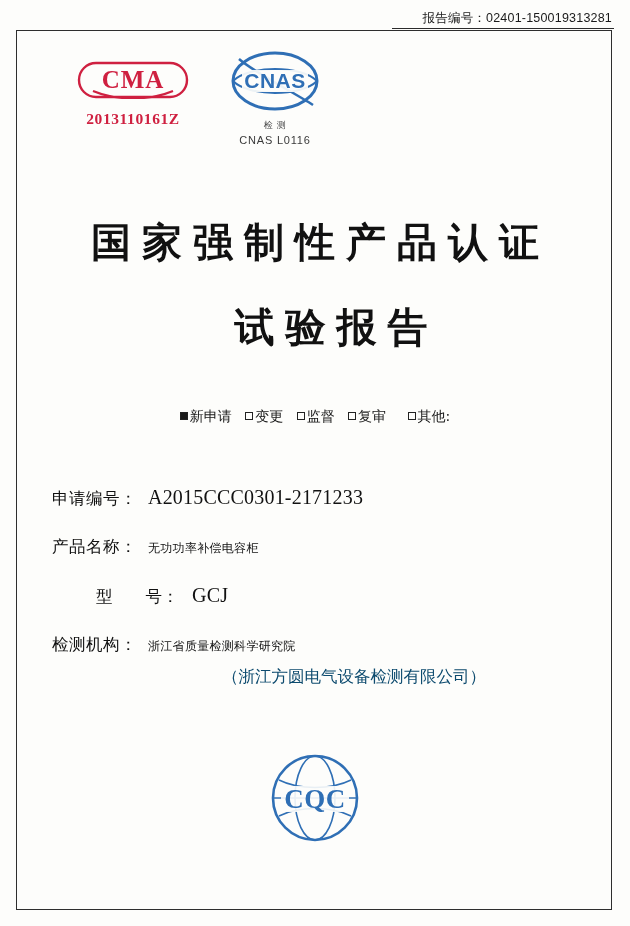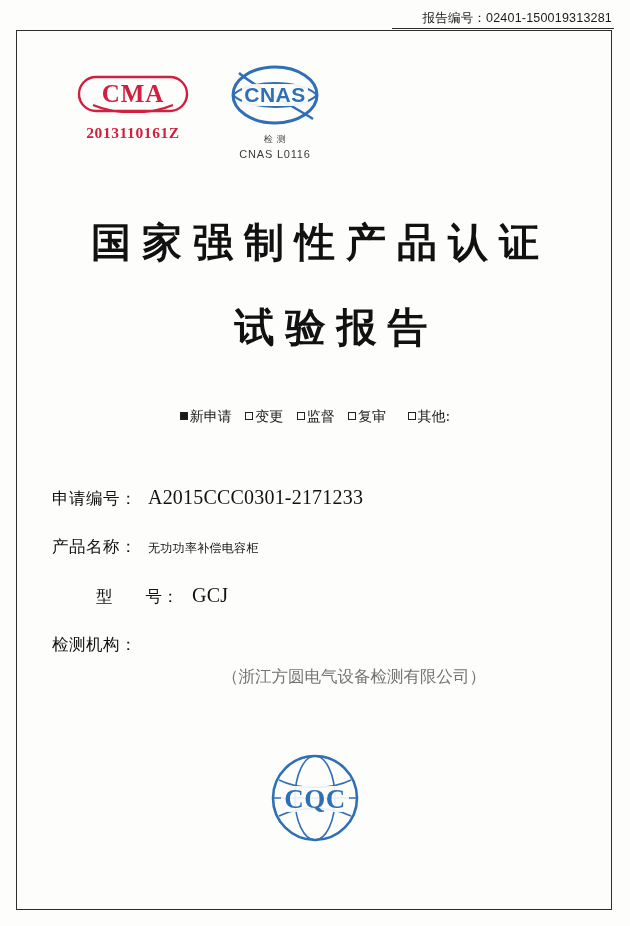--- a/index.html
+++ b/index.html
@@ -52,21 +52,21 @@
     top: 30px;
     width: 596px;
     height: 880px;
     border: 1.5px solid #2e2e2e;
     box-sizing: border-box;
   }
 
   
   .logos {
     position: absolute;
-    top: 55px;
+    top: 41px;
     left: 0;
     width: 630px;
     height: 120px;
   }
 
   
   .cma-block {
     position: absolute;
     left: 68px;
     top: 20px;
@@ -209,21 +209,21 @@
     font-family: Liberation Serif, serif;
     font-size: 20px;
     letter-spacing: 0.2px;
   }
   .field-sub {
     padding-left: 222px;
     margin-top: -16px;
     margin-bottom: 26px;
     font-family: "DejaVu Serif", "Liberation Serif", serif;
     font-size: 16.5px;
-    color: #737373;
+    color: #0c4a6e;
   }
 
   
   .cqc {
     position: absolute;
     top: 752px;
     left: 0;
     width: 630px;
     text-align: center;
   }
@@ -298,20 +298,21 @@
       <span class="fvalue">无功功率补偿电容柜</span>
     </div>
 
     <div class="field">
       <span class="flabel spaced">型　　号：</span>
       <span class="fvalue latin">GCJ</span>
     </div>
 
     <div class="field">
       <span class="flabel">检测机构：</span>
+      <span class="fvalue">浙江省质量检测科学研究院</span>
     </div>
 
     <div class="field-sub">（浙江方圆电气设备检测有限公司）</div>
 
   </div>
 
   <div class="cqc">
     <div class="cqc-mark">
       <svg width="92" height="92" viewBox="0 0 92 92" xmlns="http://www.w3.org/2000/svg">
         <circle cx="46" cy="46" r="42" fill="none" stroke="#2f6fb5" stroke-width="2.6"></circle>

